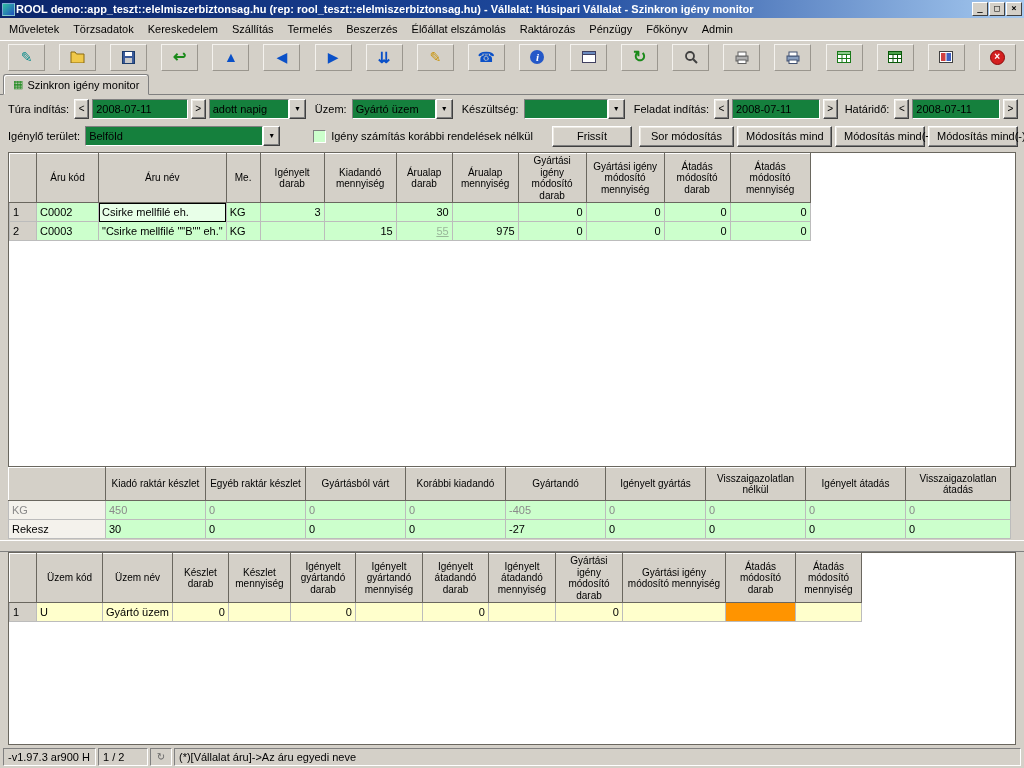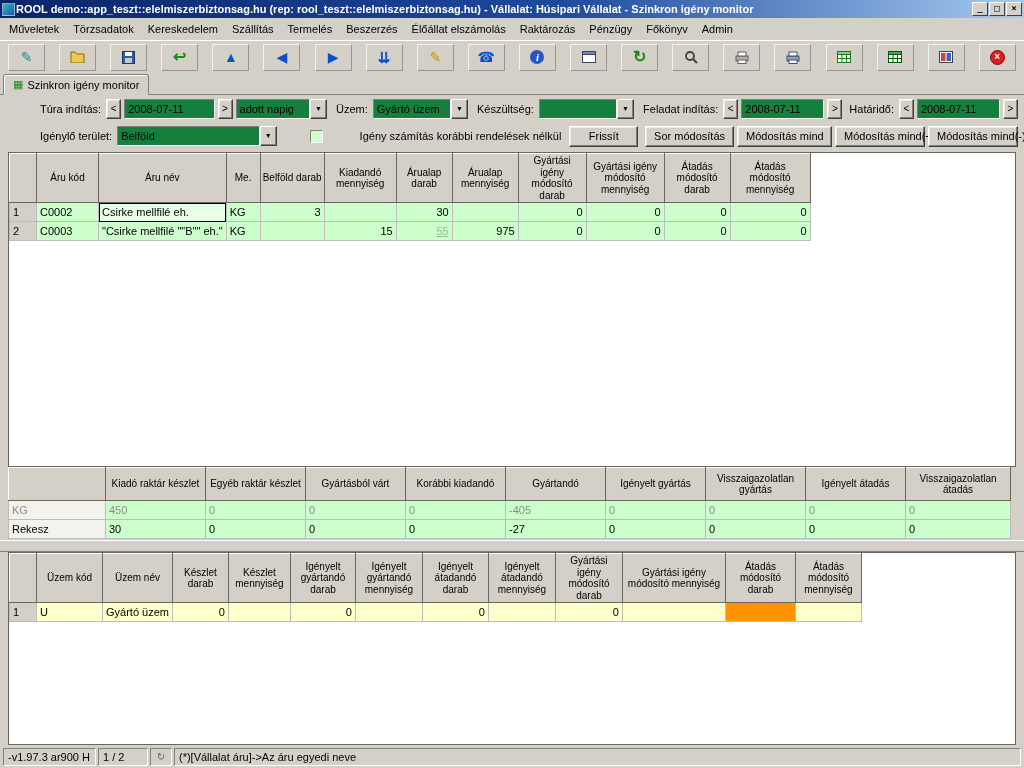--- a/index.html
+++ b/index.html
@@ -36,21 +36,21 @@
   .tab { height:21px; margin-bottom:-1px; display:flex; align-items:center; gap:4px; padding:0 9px;
     background:#d4d0c8; border:1px solid #808080; border-bottom:1px solid #d4d0c8; border-radius:3px 3px 0 0;
     box-shadow:inset 1px 1px 0 #fff; }
   .tab-icon { color:#1a8a1a; font-size:11px; line-height:1; }
 
   
   .filters { padding:3px 6px 5px; }
   .frow { display:flex; align-items:center; gap:3px; }
   .frow1 { height:21px; margin-bottom:6px; }
   .frow2 { height:22px; }
-  .flabel { white-space:nowrap; padding:0 2px;margin-left:32px; }
+  .flabel { white-space:nowrap; padding:0 2px; }
   .fld { height:20px; line-height:18px; background:#15803d; border:1px solid; border-color:#808080 #fff #fff #808080;
     padding:0 3px; white-space:nowrap; overflow:hidden; }
   .spin { width:15px; height:20px; flex:none; background:#d4d0c8; text-align:center; line-height:17px; font-size:10px;
     border:1px solid; border-color:#fff #404040 #404040 #fff; box-shadow:inset -1px -1px 0 #808080, inset 1px 1px 0 #ece9e2; }
   .dd { display:flex; height:20px; }
   .dd .fld { flex:1; }
   .dd-btn { width:17px; height:20px; flex:none; background:#d4d0c8; text-align:center; font-size:7px; line-height:18px;
     border:1px solid; border-color:#fff #404040 #404040 #fff; box-shadow:inset -1px -1px 0 #808080; }
   .checkbox { width:13px; height:13px; flex:none; background:#ccffcc; border:1px solid; border-color:#808080 #fff #fff #808080; }
   .push-btn { height:21px; padding:0 8px; background:#d4d0c8; font-size:11px; white-space:nowrap; cursor:default;
@@ -286,21 +286,21 @@
           <col style="width:78px">
           <col style="width:66px">
           <col style="width:80px">
       </colgroup>
       <thead>
         <tr>
           <th class="rownum"></th>
           <th class="hl">Áru kód</th>
           <th class="hl">Áru név</th>
           <th class="hl">Me.</th>
-          <th>Belföld darab</th>
+          <th>Igényelt darab</th>
           <th>Kiadandó mennyiség</th>
           <th>Árualap darab</th>
           <th>Árualap mennyiség</th>
           <th>Gyártási igény módosító darab</th>
           <th>Gyártási igény módosító mennyiség</th>
           <th>Átadás módosító darab</th>
           <th>Átadás módosító mennyiség</th>
         </tr>
       </thead>
       <tbody>
@@ -352,21 +352,21 @@
       </colgroup>
       <thead>
         <tr>
           <th></th>
           <th>Kiadó raktár készlet</th>
           <th>Egyéb raktár készlet</th>
           <th>Gyártásból várt</th>
           <th>Korábbi kiadandó</th>
           <th>Gyártandó</th>
           <th>Igényelt gyártás</th>
-          <th>Visszaigazolatlan gyártás</th>
+          <th>Visszaigazolatlan nélkül</th>
           <th>Igényelt átadás</th>
           <th>Visszaigazolatlan átadás</th>
         </tr>
       </thead>
       <tbody>
         <tr class="dimrow">
           <td class="lblcell">KG</td>
           <td class="vcell">450</td>
           <td class="vcell">0</td>
           <td class="vcell">0</td>

